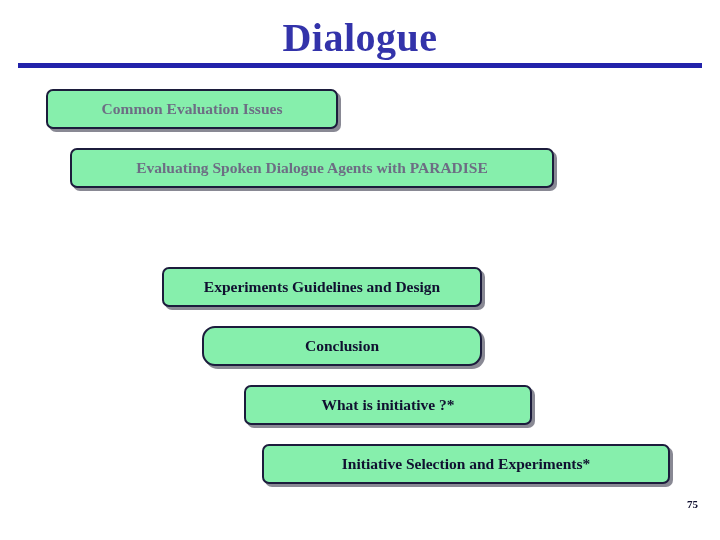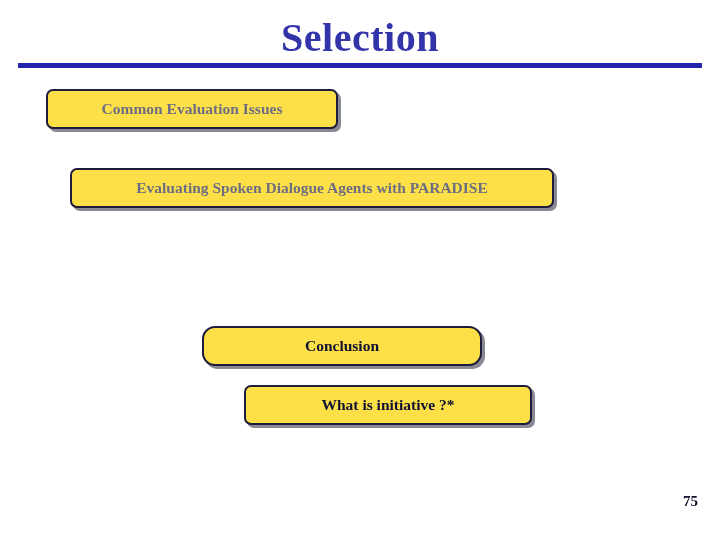--- a/index.html
+++ b/index.html
@@ -41,21 +41,21 @@
   .boxes {
     position: absolute;
     left: 0;
     top: 84px;
     width: 720px;
     height: 400px;
   }
   .box {
     position: absolute;
     box-sizing: border-box;
-    background: #fde047;
+    background: #86efac;
     border: 2px solid #1c1c3c;
     border-radius: 7px;
     box-shadow: 3px 3px 0px rgba(40,40,60,0.55);
     display: flex;
     align-items: center;
     justify-content: center;
     font-family: "Liberation Serif", serif;
     font-weight: bold;
     font-size: 15.5px;
     color: #101030;
@@ -64,43 +64,49 @@
     white-space: nowrap;
   }
   .box.dim {
     color: #6d6d84;
   }
   .page-number {
     position: absolute;
     right: 22px;
     bottom: 30px;
     font-family: "Liberation Serif", serif;
-    font-size: 15px;
+    font-size: 11px;
     font-weight: bold;
     color: #101030;
   }
 </style>
 </head>
 <body>
 
 <div class="slide">
 
-  <div class="slide-title">Selection</div>
+  <div class="slide-title">Dialogue</div>
   <div class="title-rule"></div>
 
   <div class="boxes">
     <div class="box dim" style="left:46px;top:5px;width:292px;height:40px;">
       <span>Common Evaluation Issues</span>
     </div>
-    <div class="box dim" style="left:70px;top:64px;width:484px;height:40px;margin-top:20px;">
+    <div class="box dim" style="left:70px;top:64px;width:484px;height:40px;">
       <span>Evaluating Spoken Dialogue Agents with PARADISE</span>
+    </div>
+    <div class="box" style="left:162px;top:183px;width:320px;height:40px;">
+      <span>Experiments Guidelines and Design</span>
     </div>
     <div class="box" style="left:202px;top:242px;width:280px;height:40px;border-radius:13px;">
       <span>Conclusion</span>
     </div>
     <div class="box" style="left:244px;top:301px;width:288px;height:40px;justify-content:center;">
       <span>What is initiative ?*</span>
+    </div>
+    <div class="box" style="left:262px;top:360px;width:408px;height:40px;">
+      <span>Initiative Selection and Experiments*</span>
     </div>
   </div>
 
   <div class="page-number">75</div>
 
 </div>
 
 </body></html>

